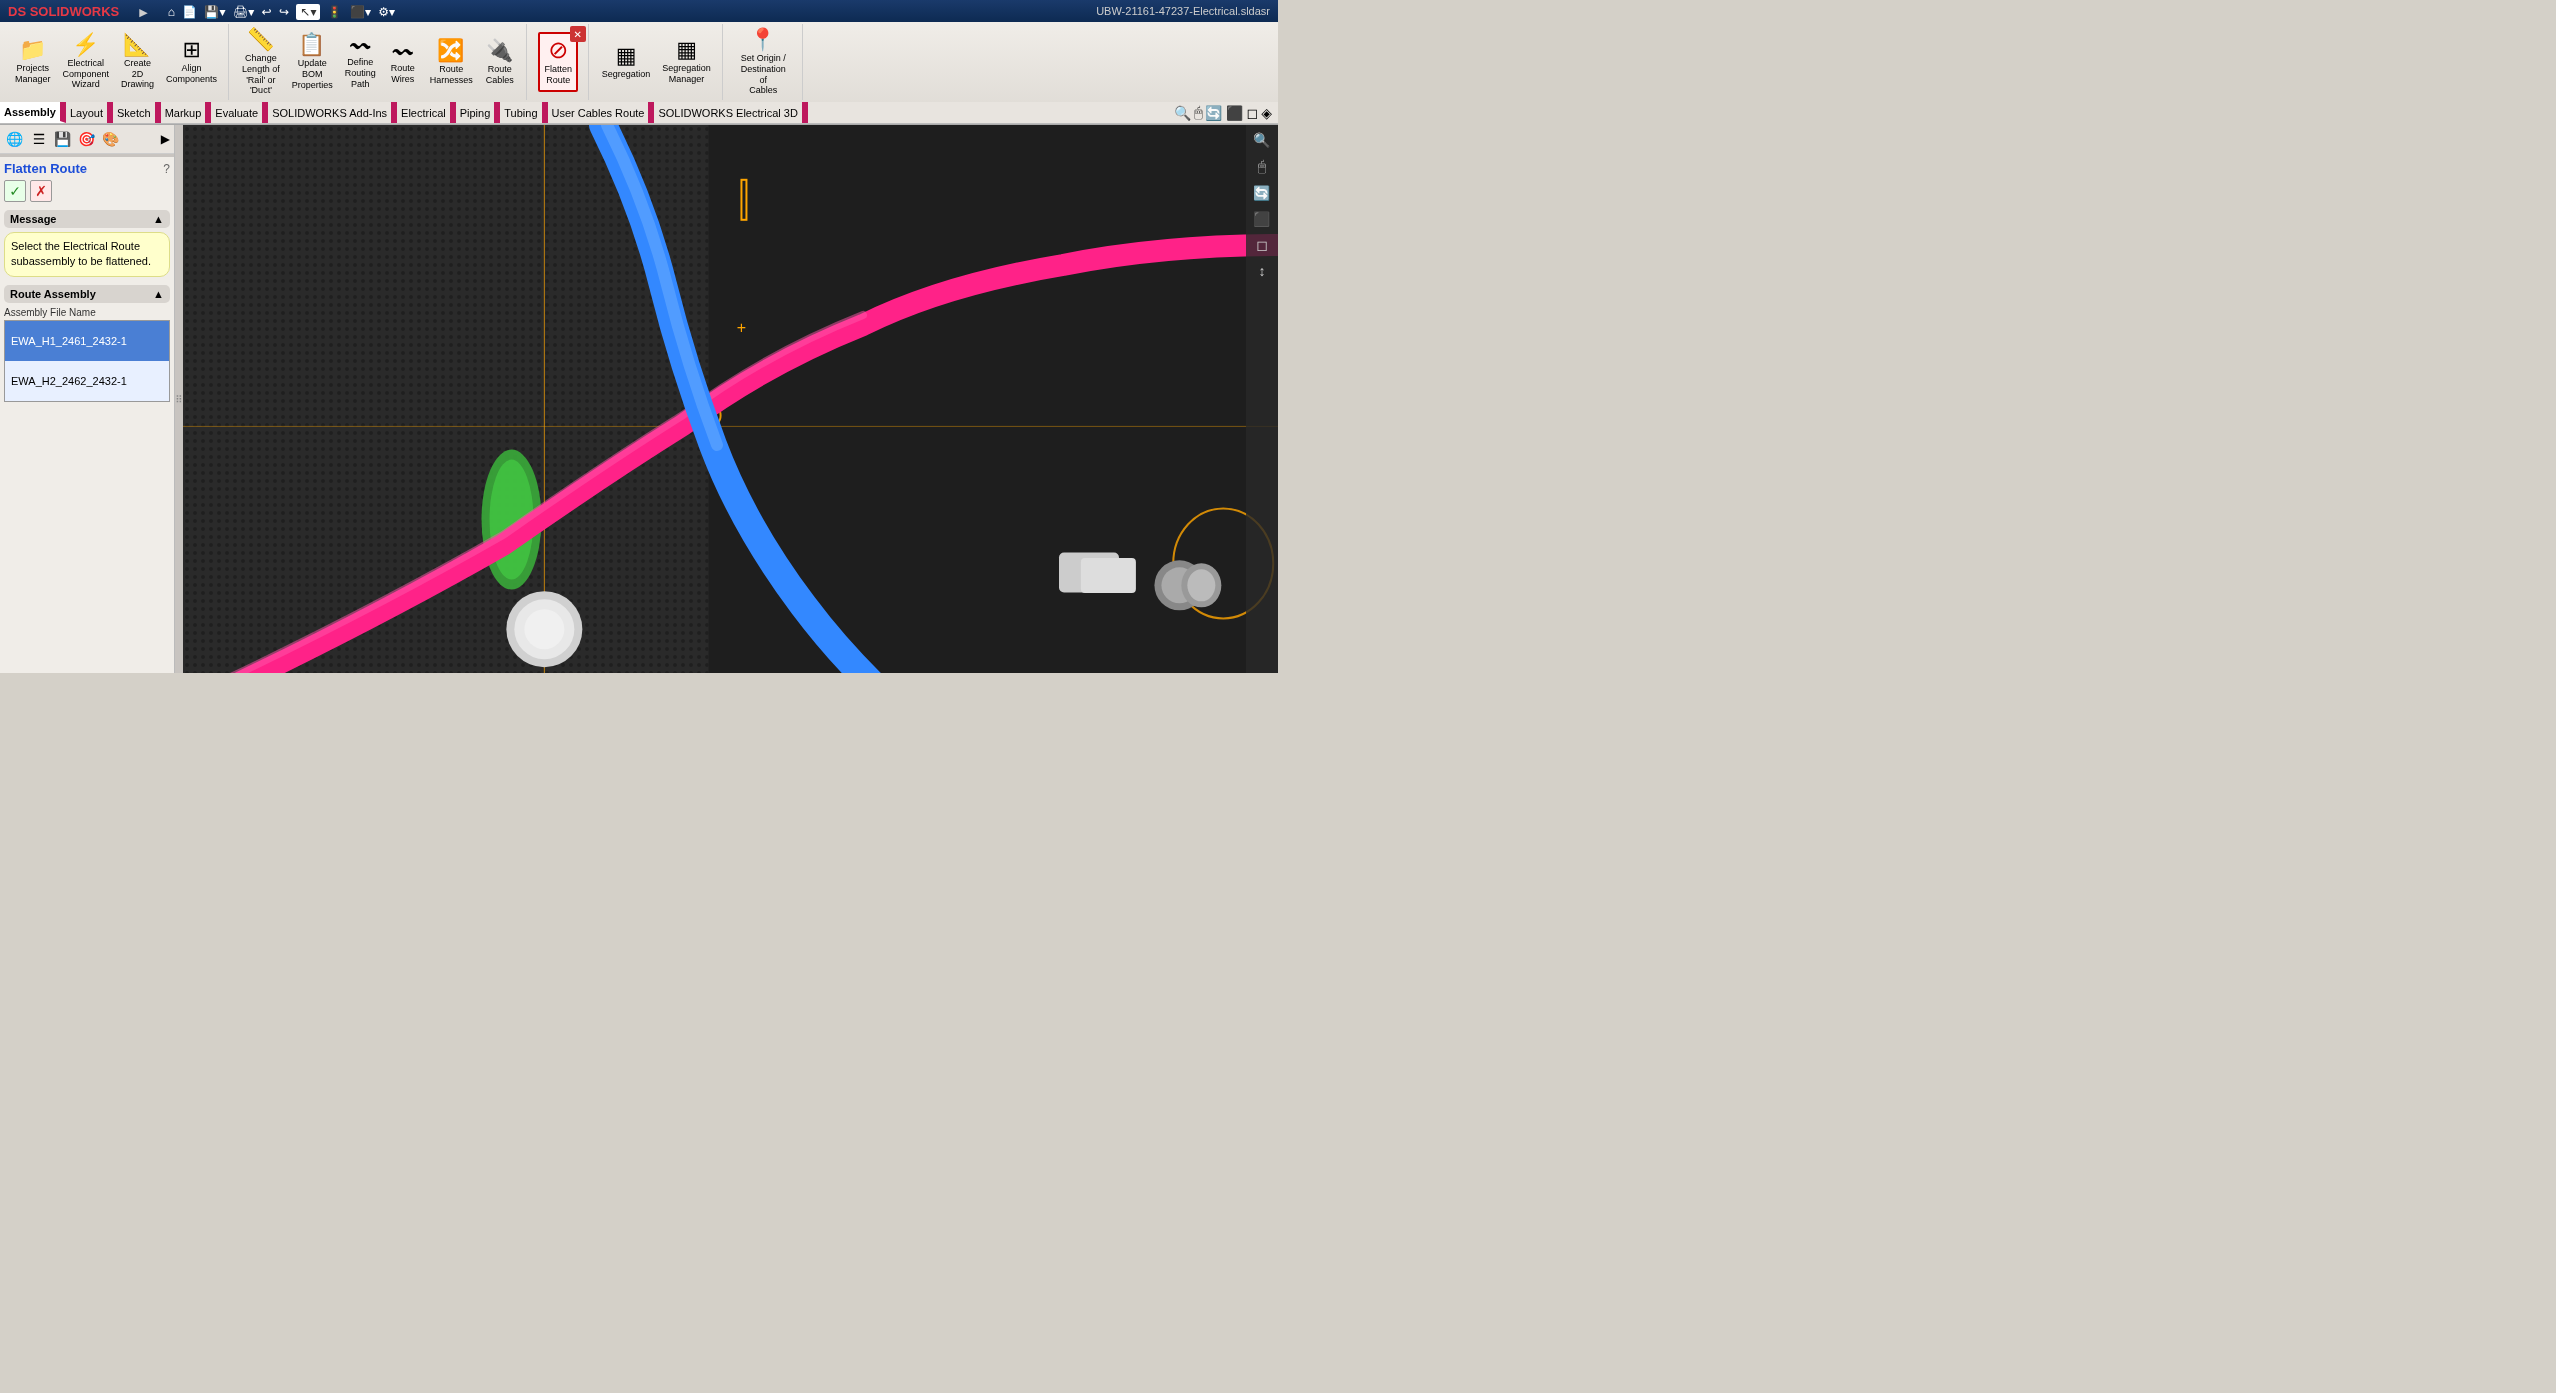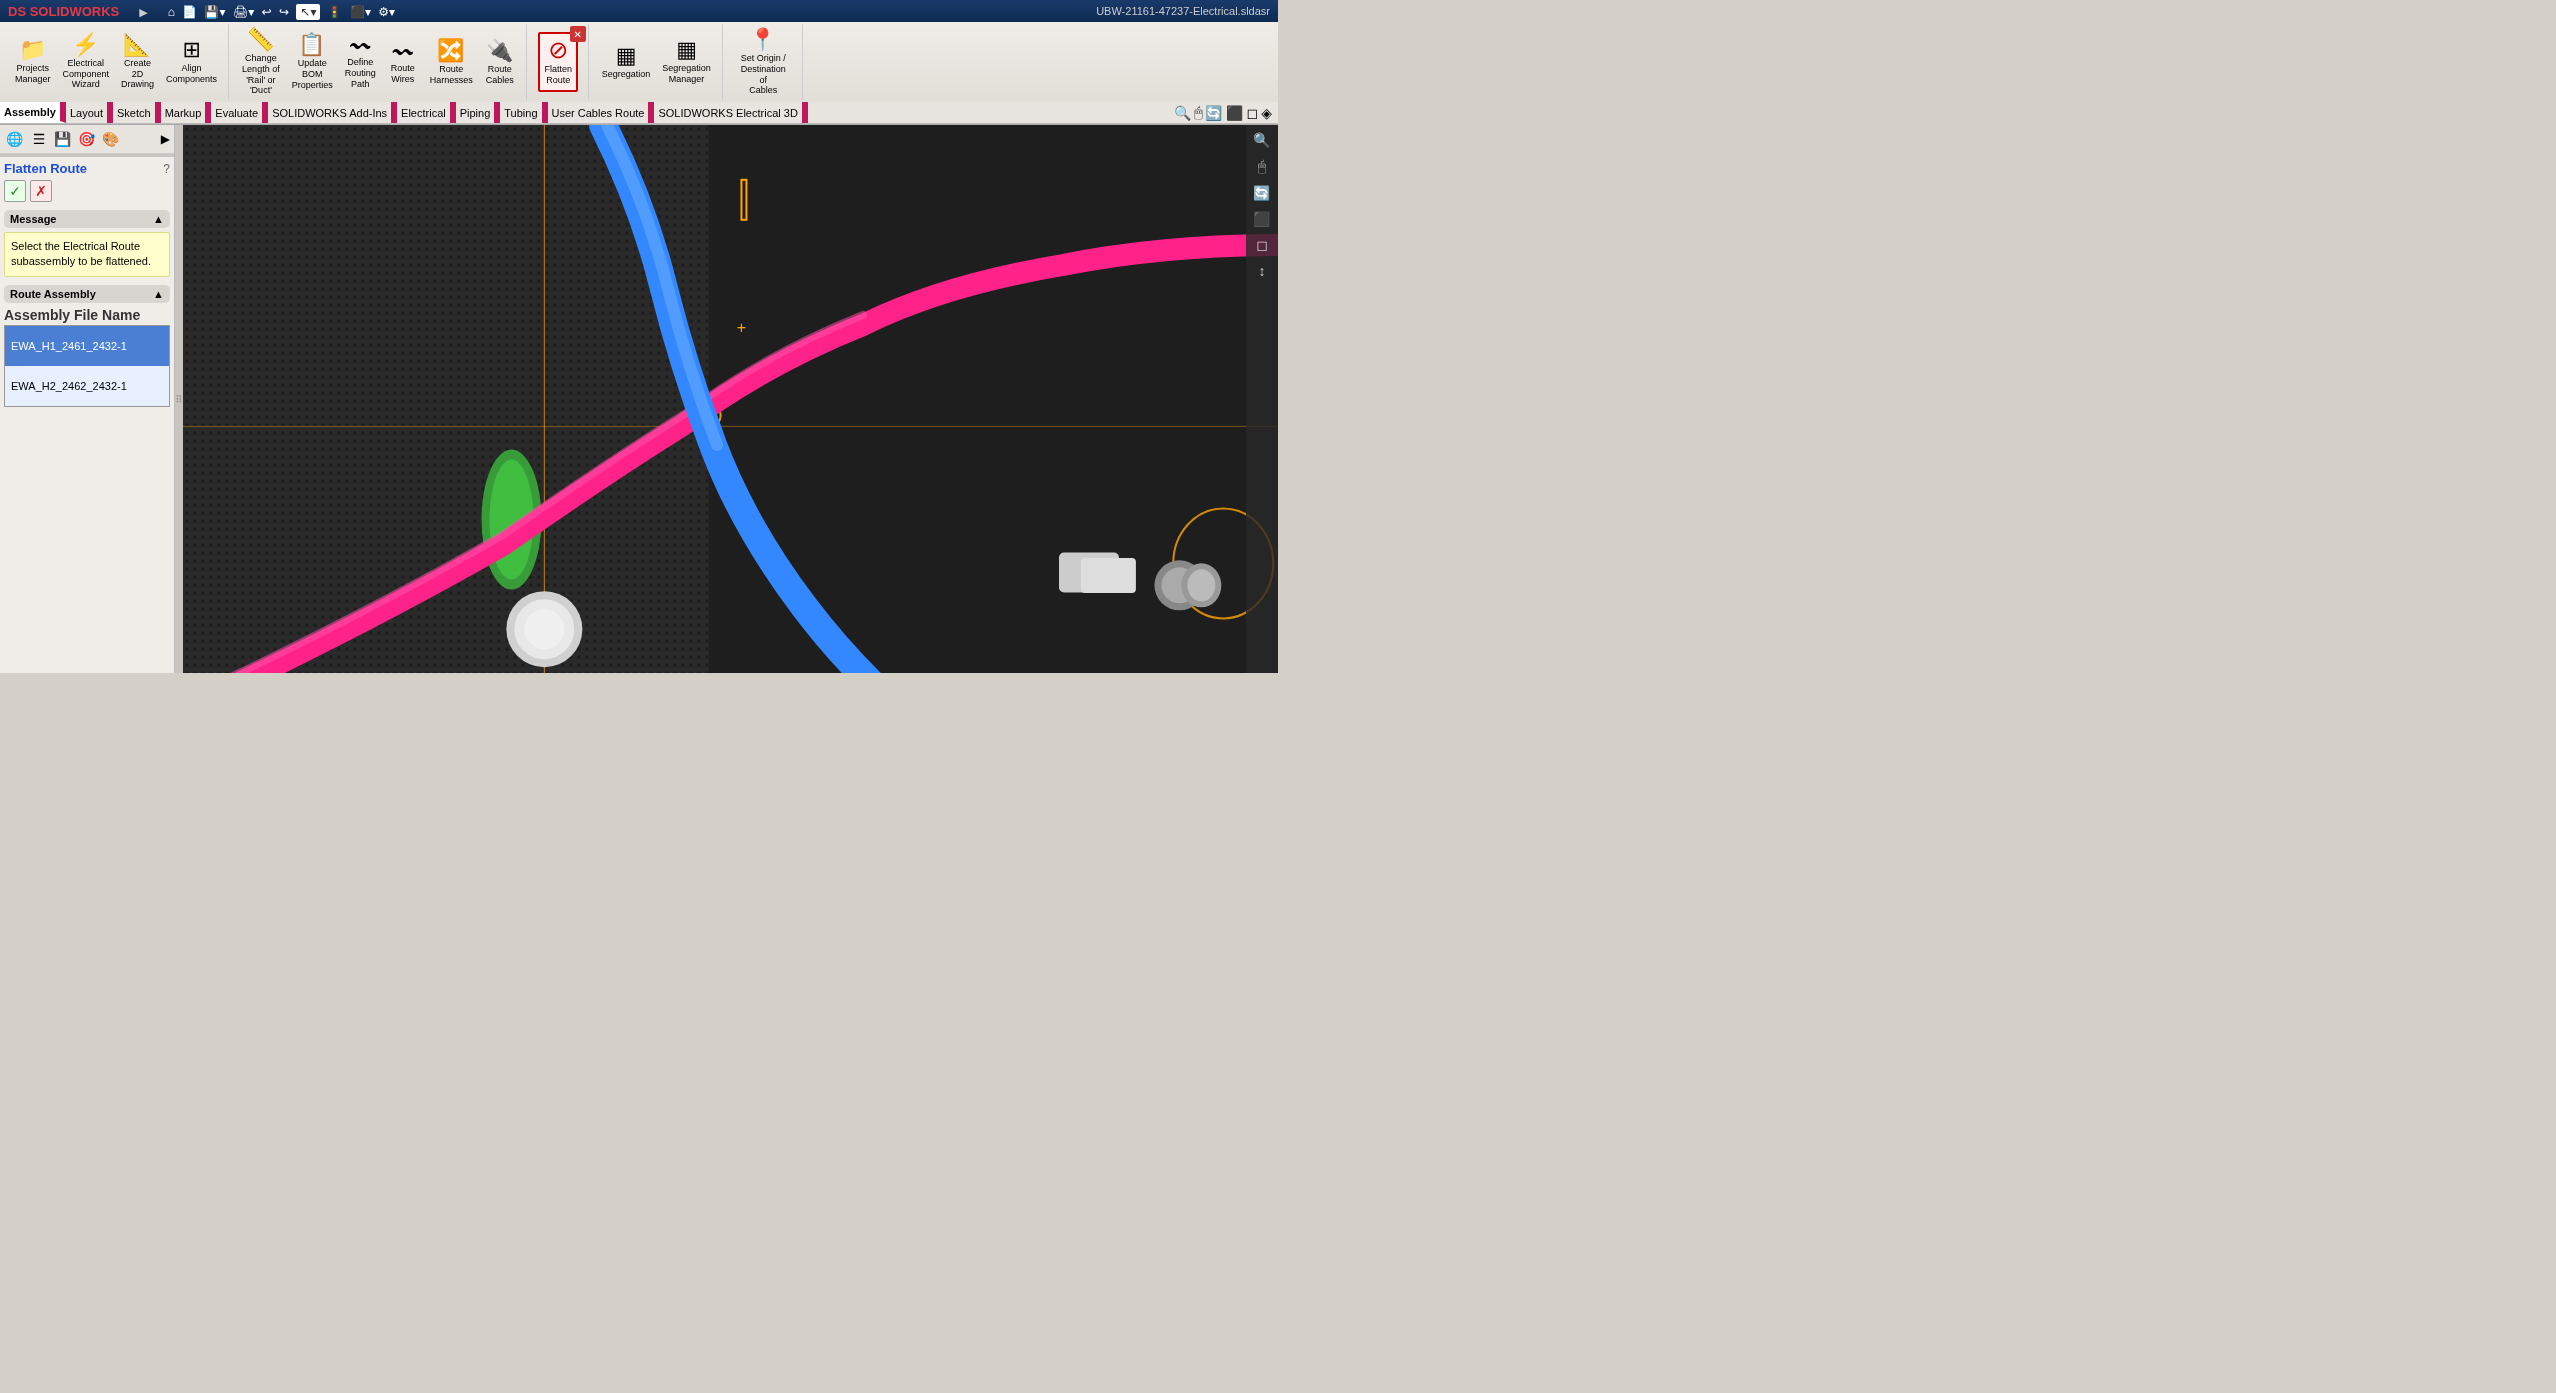--- a/index.html
+++ b/index.html
@@ -177,25 +177,25 @@
     }
     .section-title { font-weight: bold; font-size: 11px; }
     
     .message-box {
       background: #ffffcc;
       border: 1px solid #dddd88;
       padding: 6px;
       font-size: 11px;
       line-height: 1.4;
       margin-bottom: 8px;
-      border-radius: 2px;
+      border-radius: 10px;
     }
     
     .route-assembly-section { margin-bottom: 4px; }
-    .field-label { font-size: 14px; color: #333; margin-bottom: 2px; font-weight: bold; }
+    .field-label { font-size: 10px; color: #333; margin-bottom: 2px; font-weight: normal; }
     
     .assembly-list {
       border: 1px solid #999;
       background: #d8e8ff;
       min-height: 60px;
     }
     .assembly-item {
       padding: 14px 6px;
       font-size: 11px;
       cursor: pointer;

